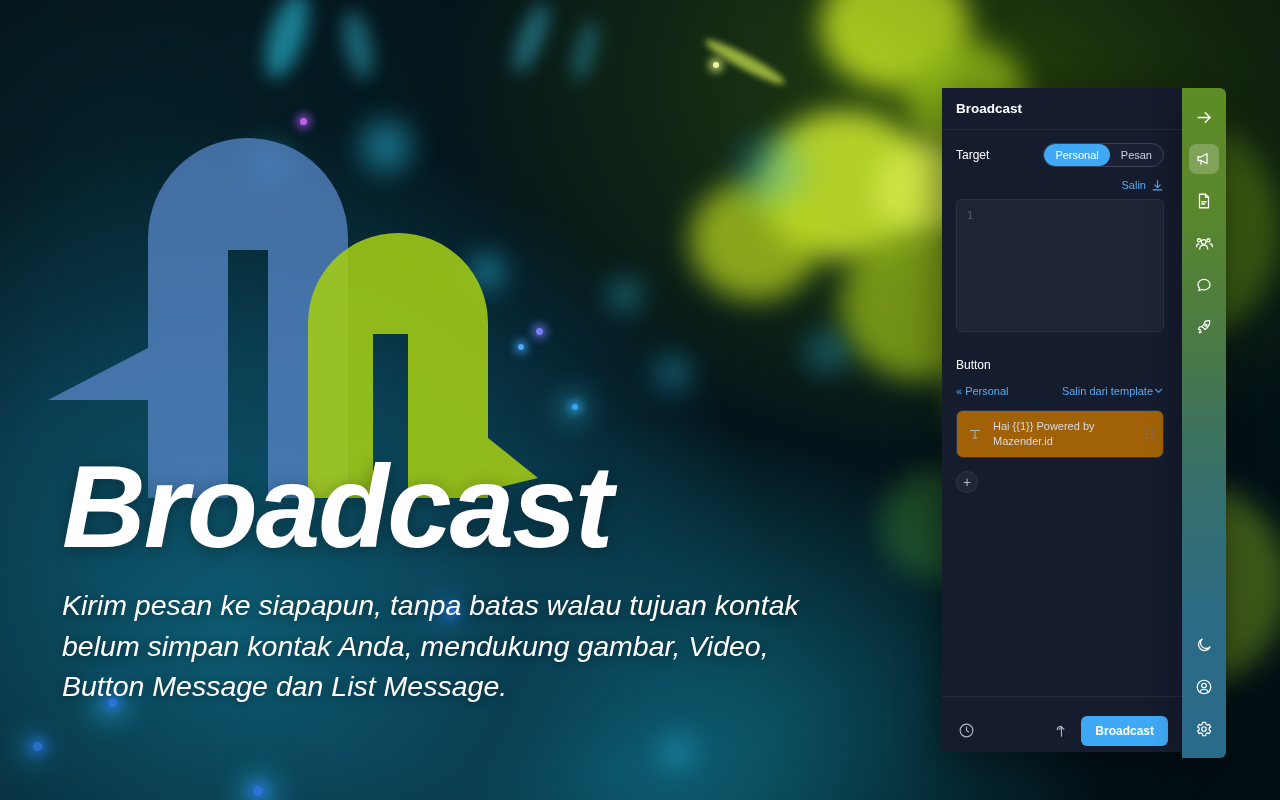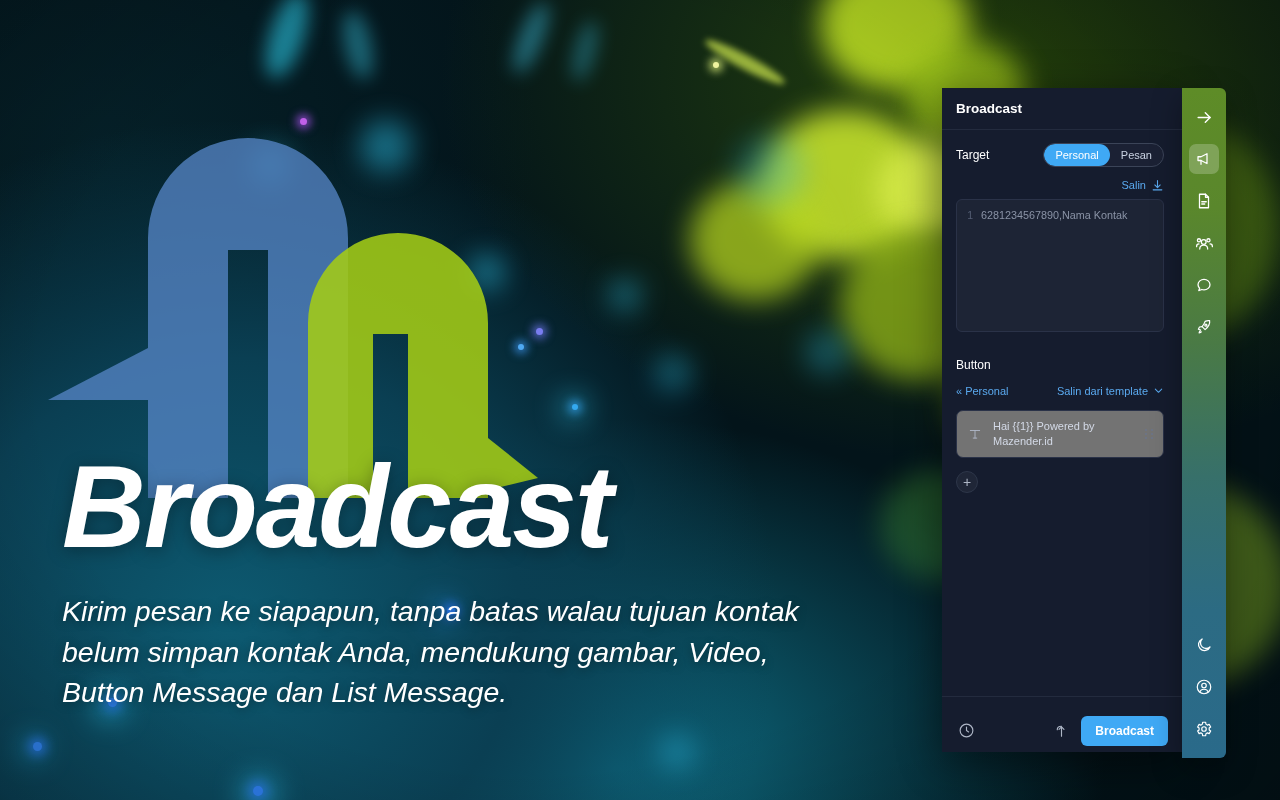--- a/index.html
+++ b/index.html
@@ -68,21 +68,21 @@
   .hero-title {
     font-size: 116px;
     line-height: 0.96;
     font-weight: 700;
     font-style: italic;
     color: #ffffff;
     letter-spacing: -2px;
     text-shadow: 0 3px 18px rgba(0,0,0,0.35);
   }
   .hero-sub {
-    margin-top: 28px;
+    margin-top: 22px;
     font-size: 28.5px;
     line-height: 1.42;
     font-style: italic;
     font-weight: 400;
     color: #ffffff;
     text-shadow: 0 2px 10px rgba(0,0,0,0.4);
     max-width: 770px;
   }
 
   
@@ -193,27 +193,27 @@
     display: flex; align-items: center; justify-content: space-between;
     margin-top: 11px;
     height: 16px;
   }
   .preview-link {
     display: flex; align-items: center; gap: 4px;
     color: #5aa9ef; font-size: 11px; cursor: pointer;
   }
   .chev-left { font-size: 11px; line-height: 1; letter-spacing: -1px; }
   .template-link {
-    display: flex; align-items: center; gap: 5px;
+    display: flex; align-items: center; 
     color: #5aa9ef; font-size: 11px; cursor: pointer;
   }
 
   .msg-card {
     margin-top: 11px;
-    background: #737373;
+    background: #a16207;
     border: 1px solid #2a3248;
     border-radius: 7px;
     min-height: 44px;
     display: flex; align-items: center;
     padding: 8px 8px 8px 10px;
     gap: 10px;
     cursor: pointer;
   }
   .msg-icon {
     flex: none;
@@ -395,21 +395,20 @@
           <svg width="13" height="13" viewBox="0 0 24 24" fill="none" stroke="#5aa9ef" stroke-width="2" stroke-linecap="round" stroke-linejoin="round">
             <path d="M12 3v11"></path>
               <path d="M7 11l5 5 5-5"></path>
               <path d="M4 20h16"></path>
           </svg>
         </span>
       </div>
 
       <div class="contacts-box">
         <span class="gutter">1</span>
-        <span class="contacts-text">6281234567890,Nama Kontak</span>
       </div>
 
       <div class="pesan-label">Button</div>
 
       <div class="pesan-actions">
         <div class="preview-link">
           <span class="chev-left">«</span>
           <span>Personal</span>
         </div>
         <div class="template-link">

